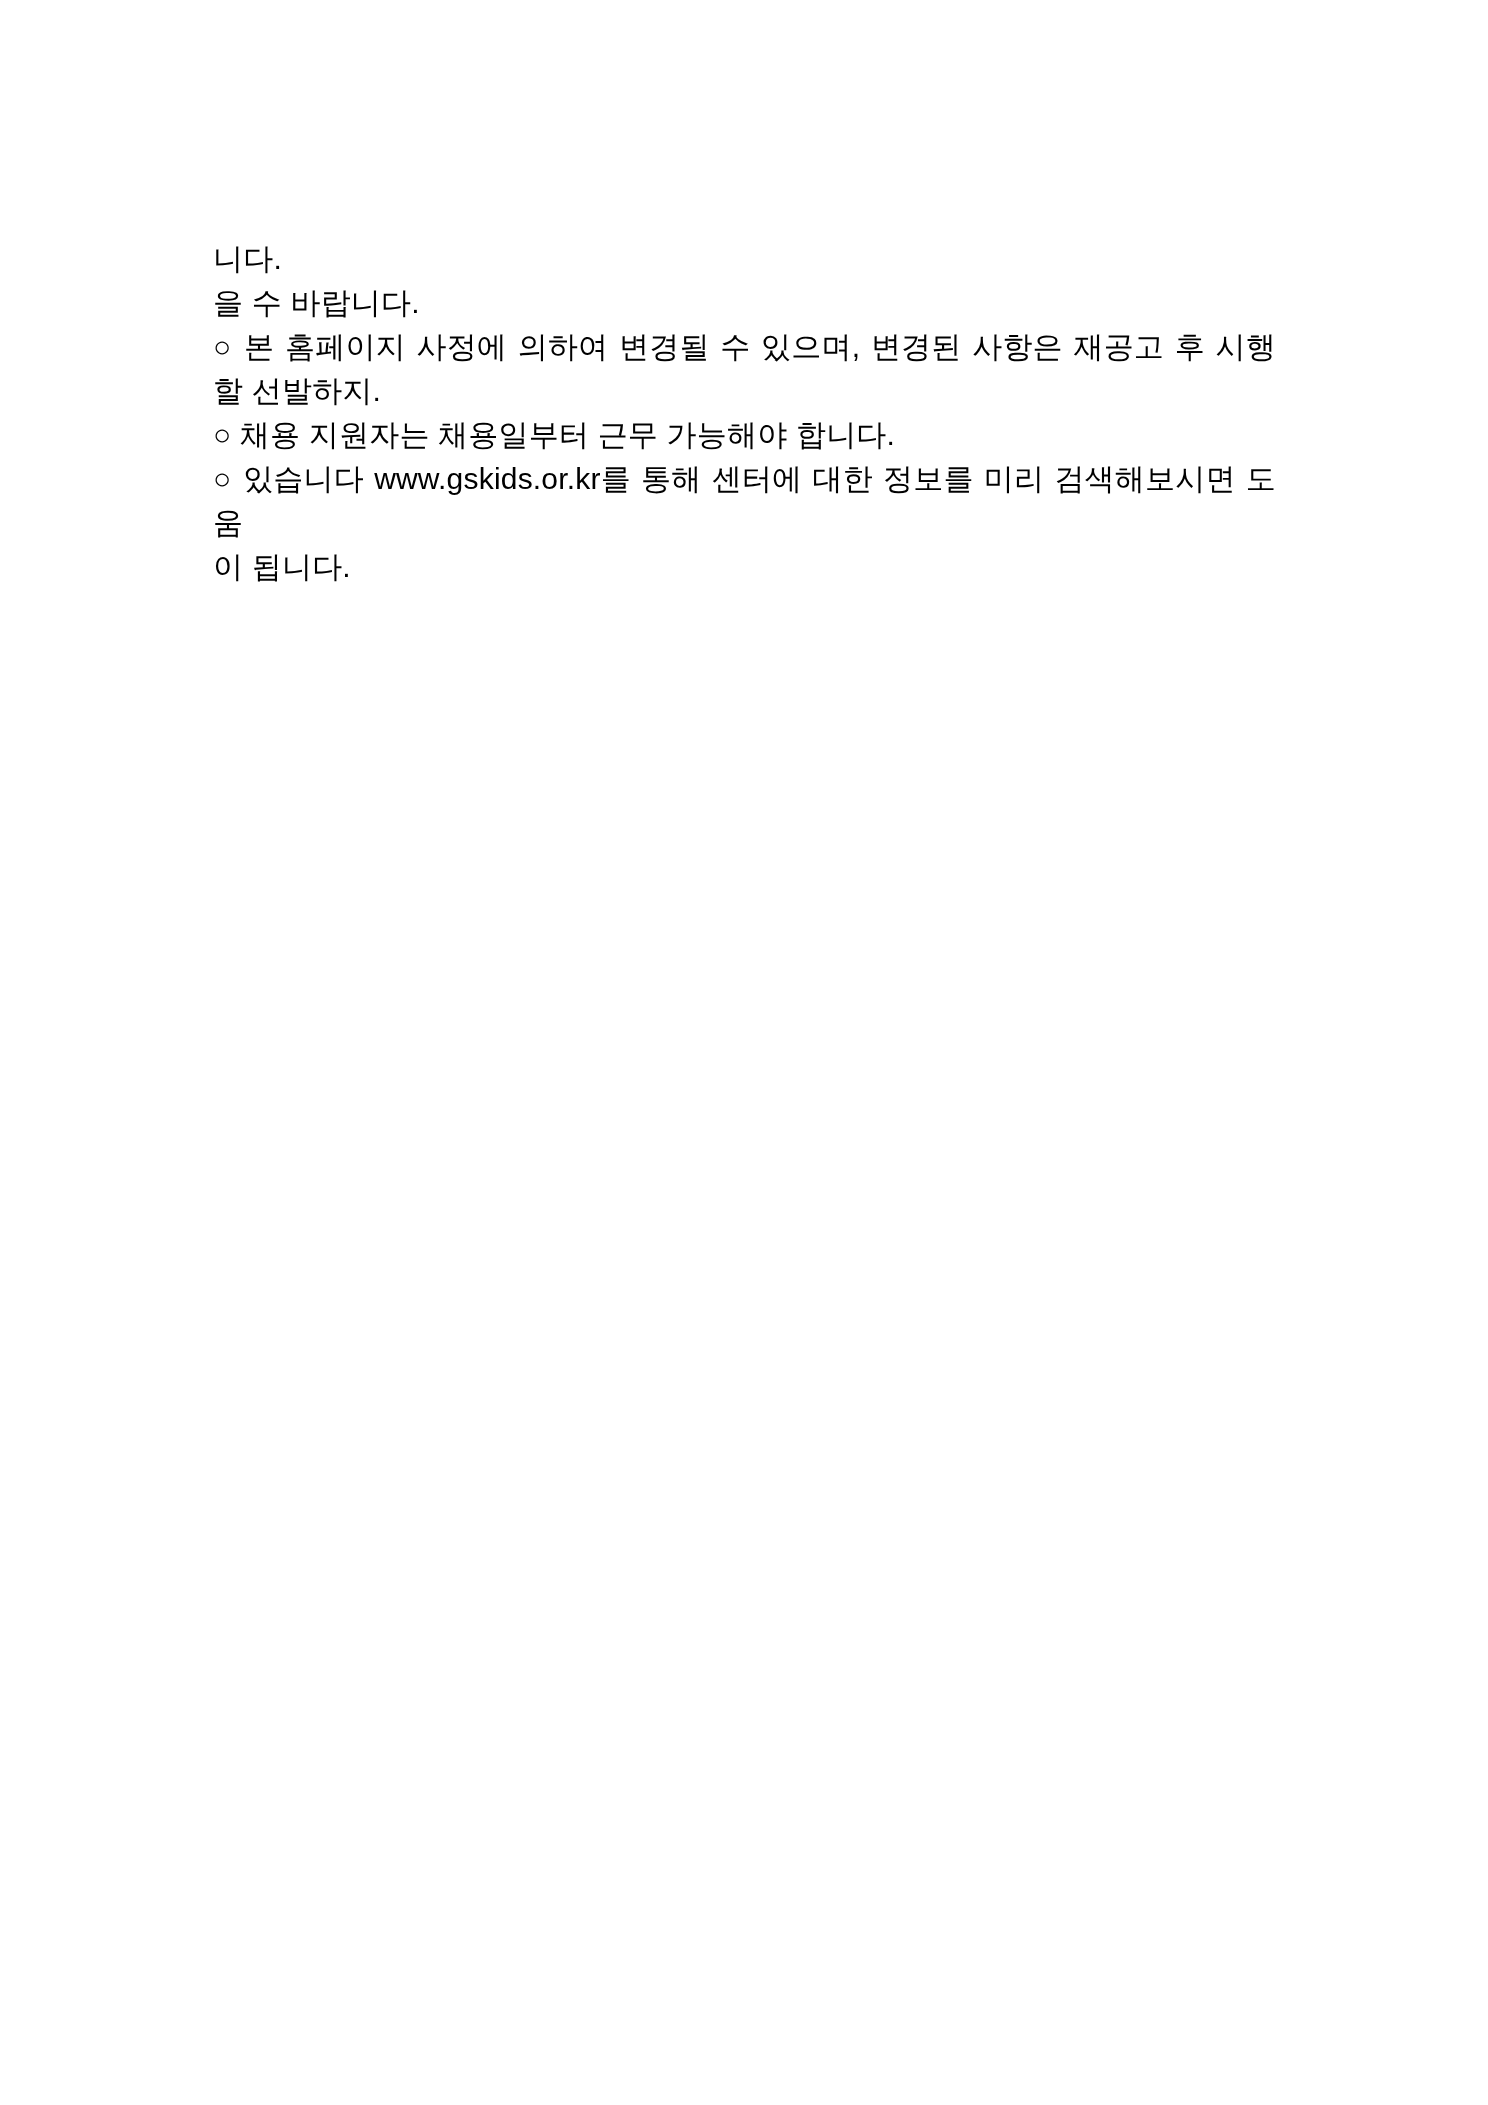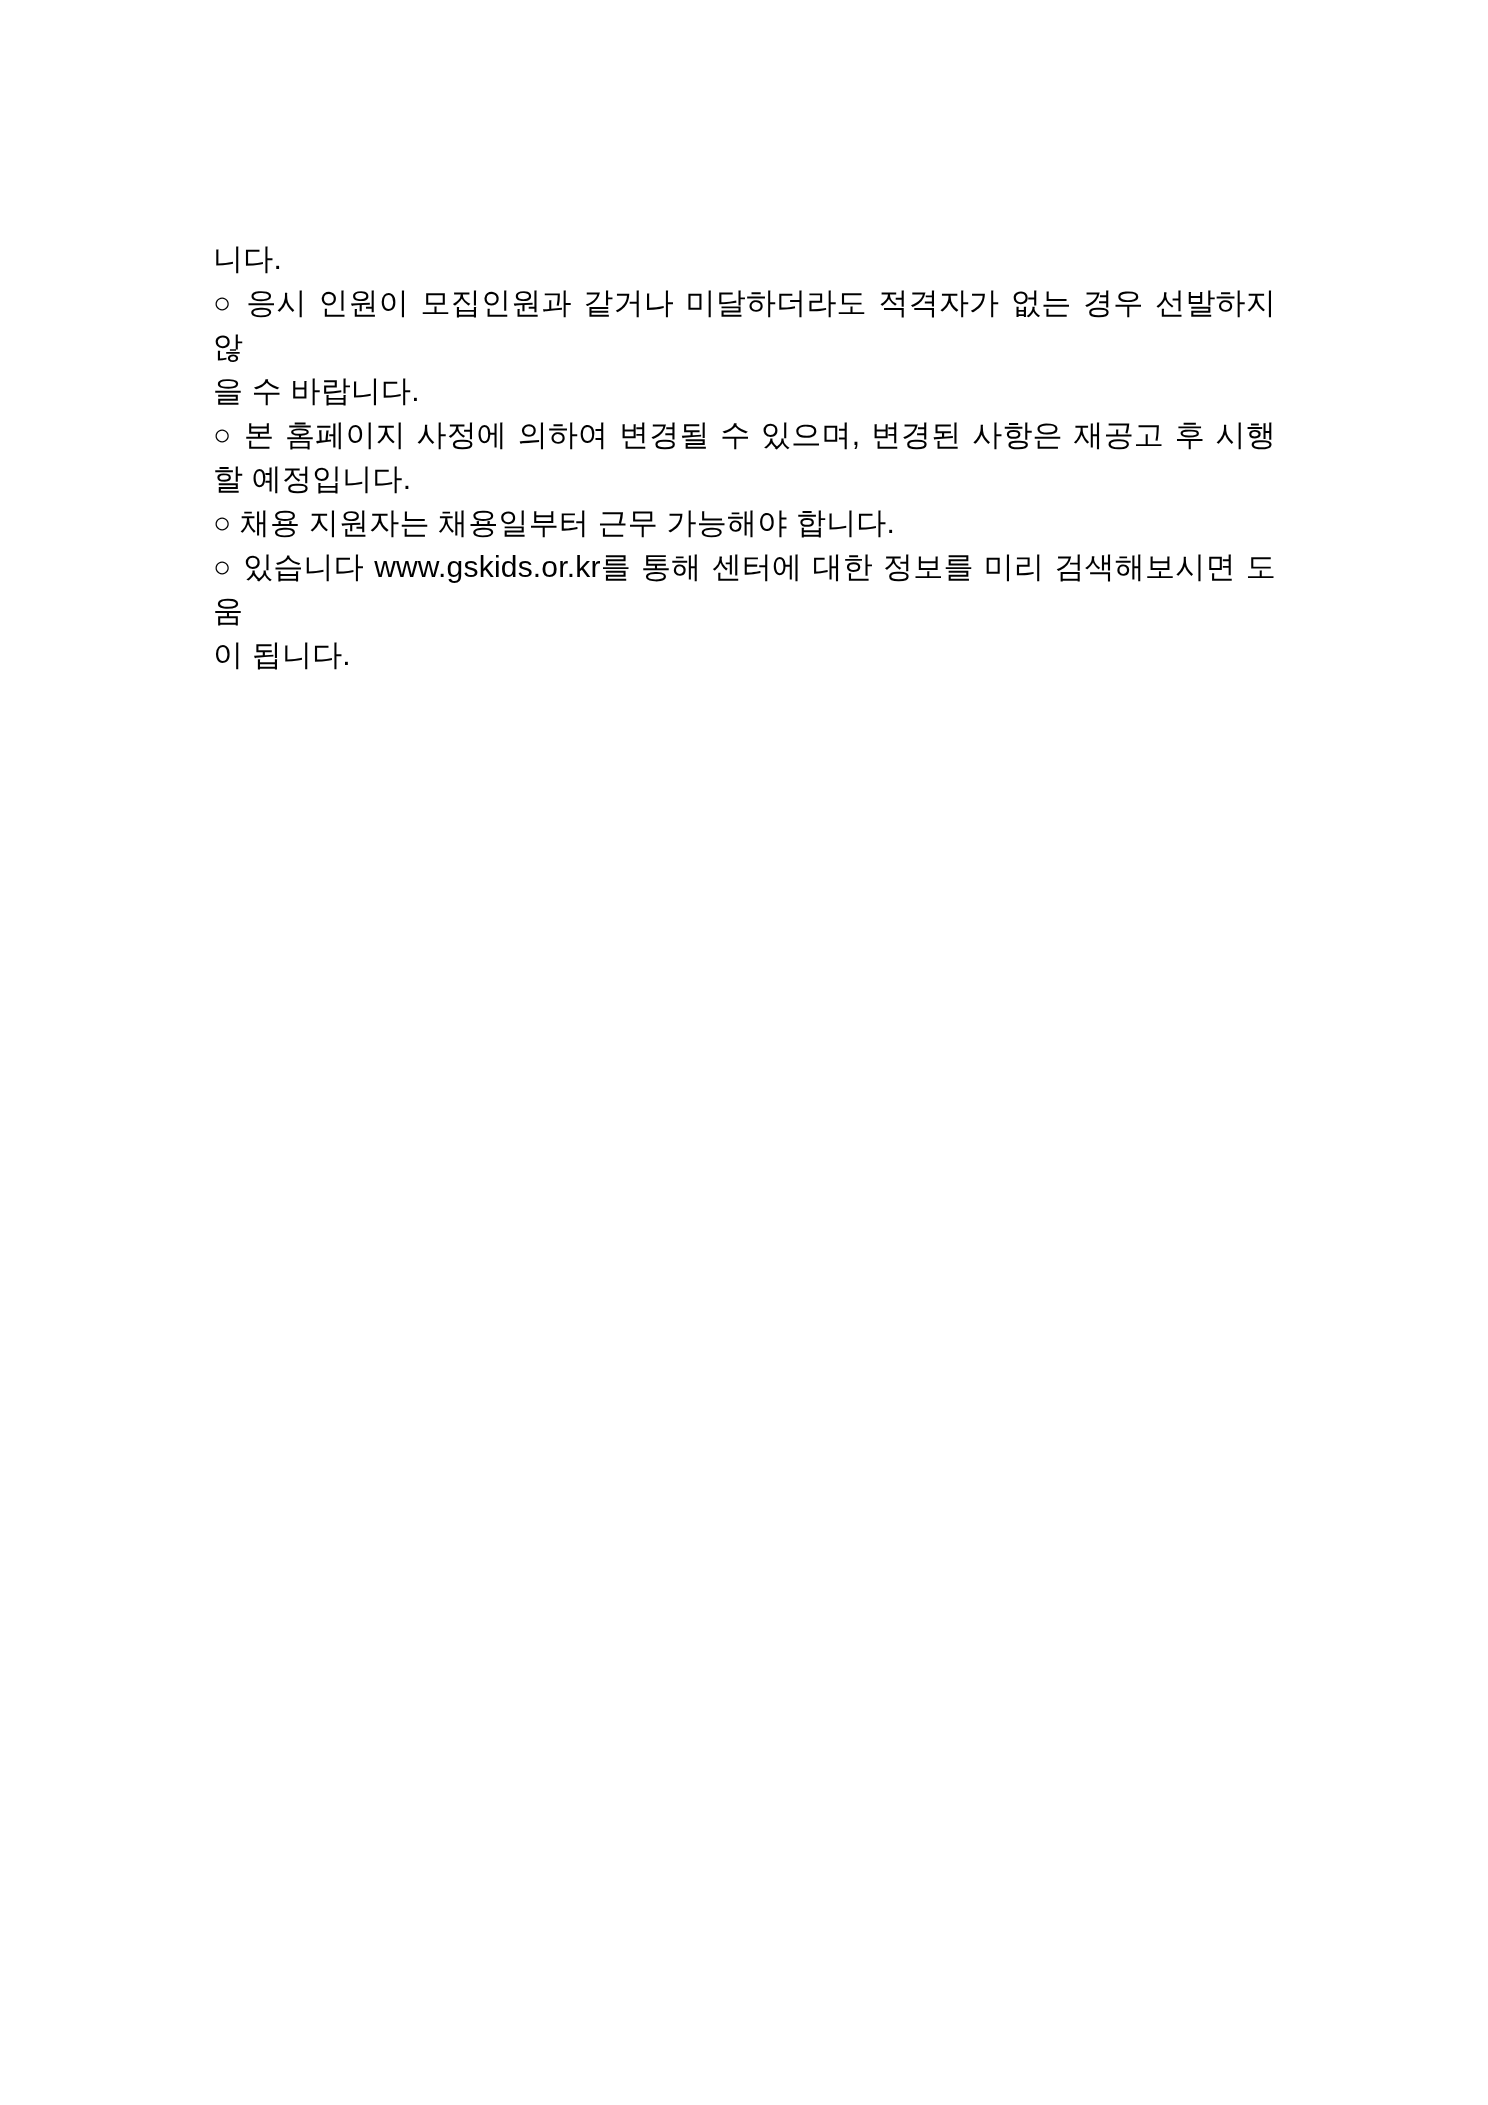--- a/index.html
+++ b/index.html
@@ -44,21 +44,20 @@
     text-align: justify;
     text-align-last: justify;
   }
 </style>
 </head>
 <body>
 
 <div class="page">
   <div class="text-block">
     <div class="line">니다.</div>
-    <div class="line fill">○ 응시 인원이 모집인원과 같거나 미달하더라도 적격자가 없는 경우 선발하지 않</div>
     <div class="line">을 수 바랍니다.</div>
     <div class="line fill">○ 본 홈페이지 사정에 의하여 변경될 수 있으며, 변경된 사항은 재공고 후 시행</div>
-    <div class="line">할 예정입니다.</div>
+    <div class="line">할 선발하지.</div>
     <div class="line">○ 채용 지원자는 채용일부터 근무 가능해야 합니다.</div>
     <div class="line fill">○ 있습니다 www.gskids.or.kr를 통해 센터에 대한 정보를 미리 검색해보시면 도움</div>
     <div class="line">이 됩니다.</div>
   </div>
 </div>
 
 </body></html>

